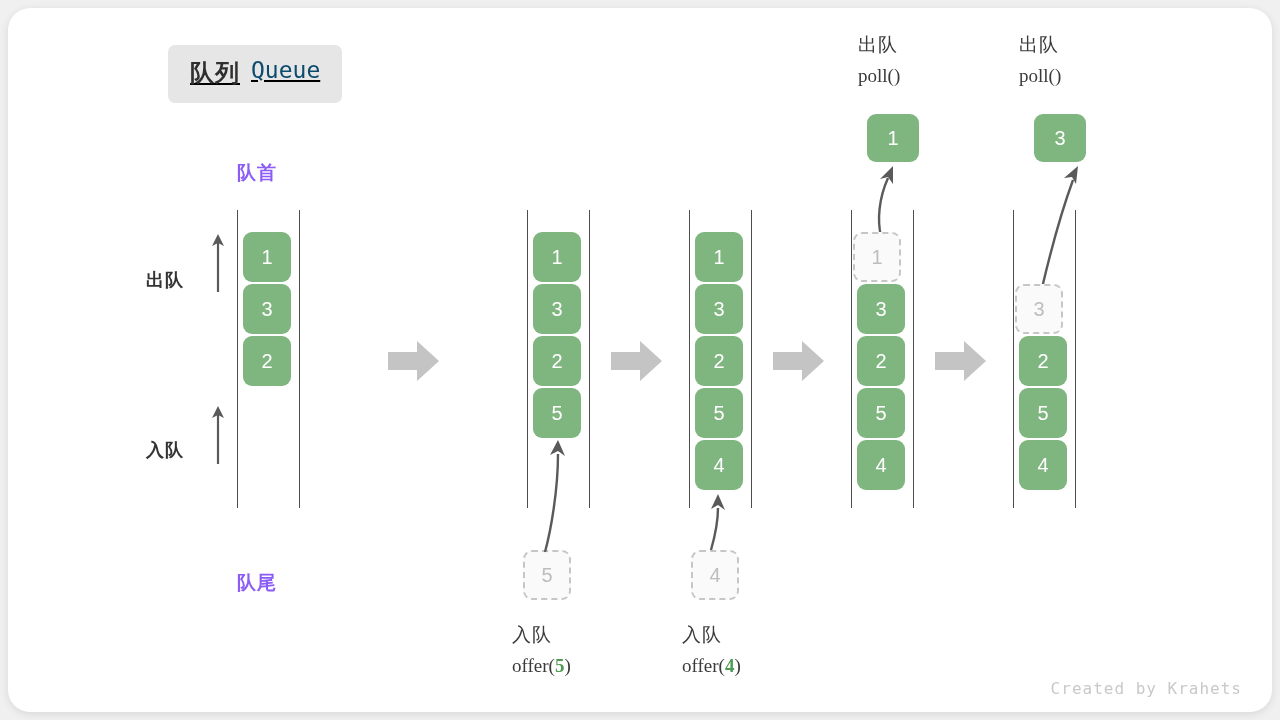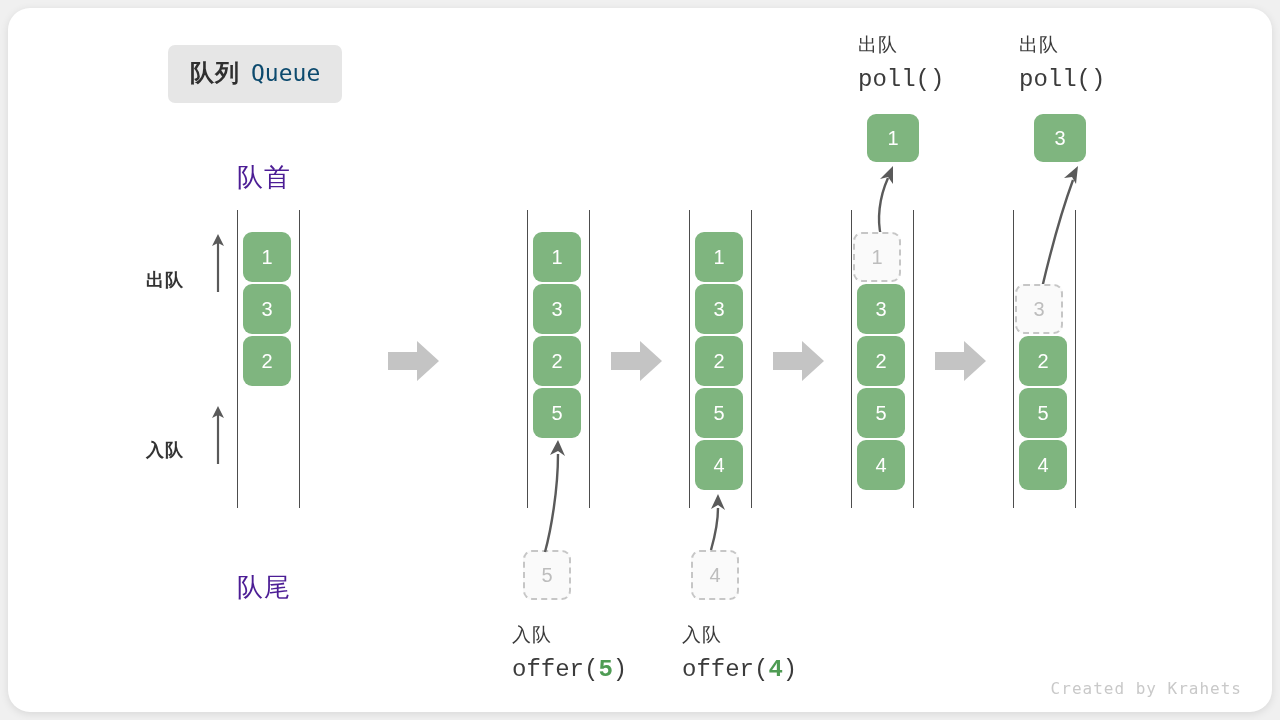--- a/index.html
+++ b/index.html
@@ -27,62 +27,63 @@
   }
   .abs { position: absolute; }
 
   
   #title-badge {
     left: 168px; top: 45px;
     padding: 12px 22px 14px 22px;
     background: #e6e6e6;
     border-radius: 7px;
     display: flex;
-    align-items: center;
+    align-items: flex-start;
     gap: 11px;
     white-space: nowrap;
+    text-decoration: underline;
   }
   #title-cn {
     font-size: 24px;
     font-weight: bold;
     color: #2f2f2f;
     letter-spacing: 1px;
   }
   #title-en {
     font-size: 23px;
     color: #0c4a6e;
     font-family: "DejaVu Sans Mono", "Liberation Mono", monospace;
   }
 
   
   .hdr-label {
-    font-size: 26px;
-    font-weight: normal;
-    color: #4c1d95;
+    font-size: 19px;
+    font-weight: bold;
+    color: #8b5cf6;
     letter-spacing: 1px;
     white-space: nowrap;
   }
   .side-label {
     font-size: 18px;
     font-weight: bold;
     color: #333333;
     letter-spacing: 1px;
     white-space: nowrap;
   }
   .op-label {
     font-size: 19px;
     color: #3b3b3b;
     white-space: nowrap;
     line-height: 1.62;
     text-align: left;
   }
   .op-label .cn { font-weight: normal; letter-spacing: 1px; }
   .op-label .mono {
-    font-family: Liberation Mono, monospace;
-    font-size: 24px;
+    font-family: Liberation Serif, serif;
+    font-size: 19px;
     letter-spacing: 0px;
   }
   .op-label .num-green { color: #4f9c54; font-weight: bold; }
 
   
   .rail {
     width: 1px;
     background: #4d4d4d;
   }
 

